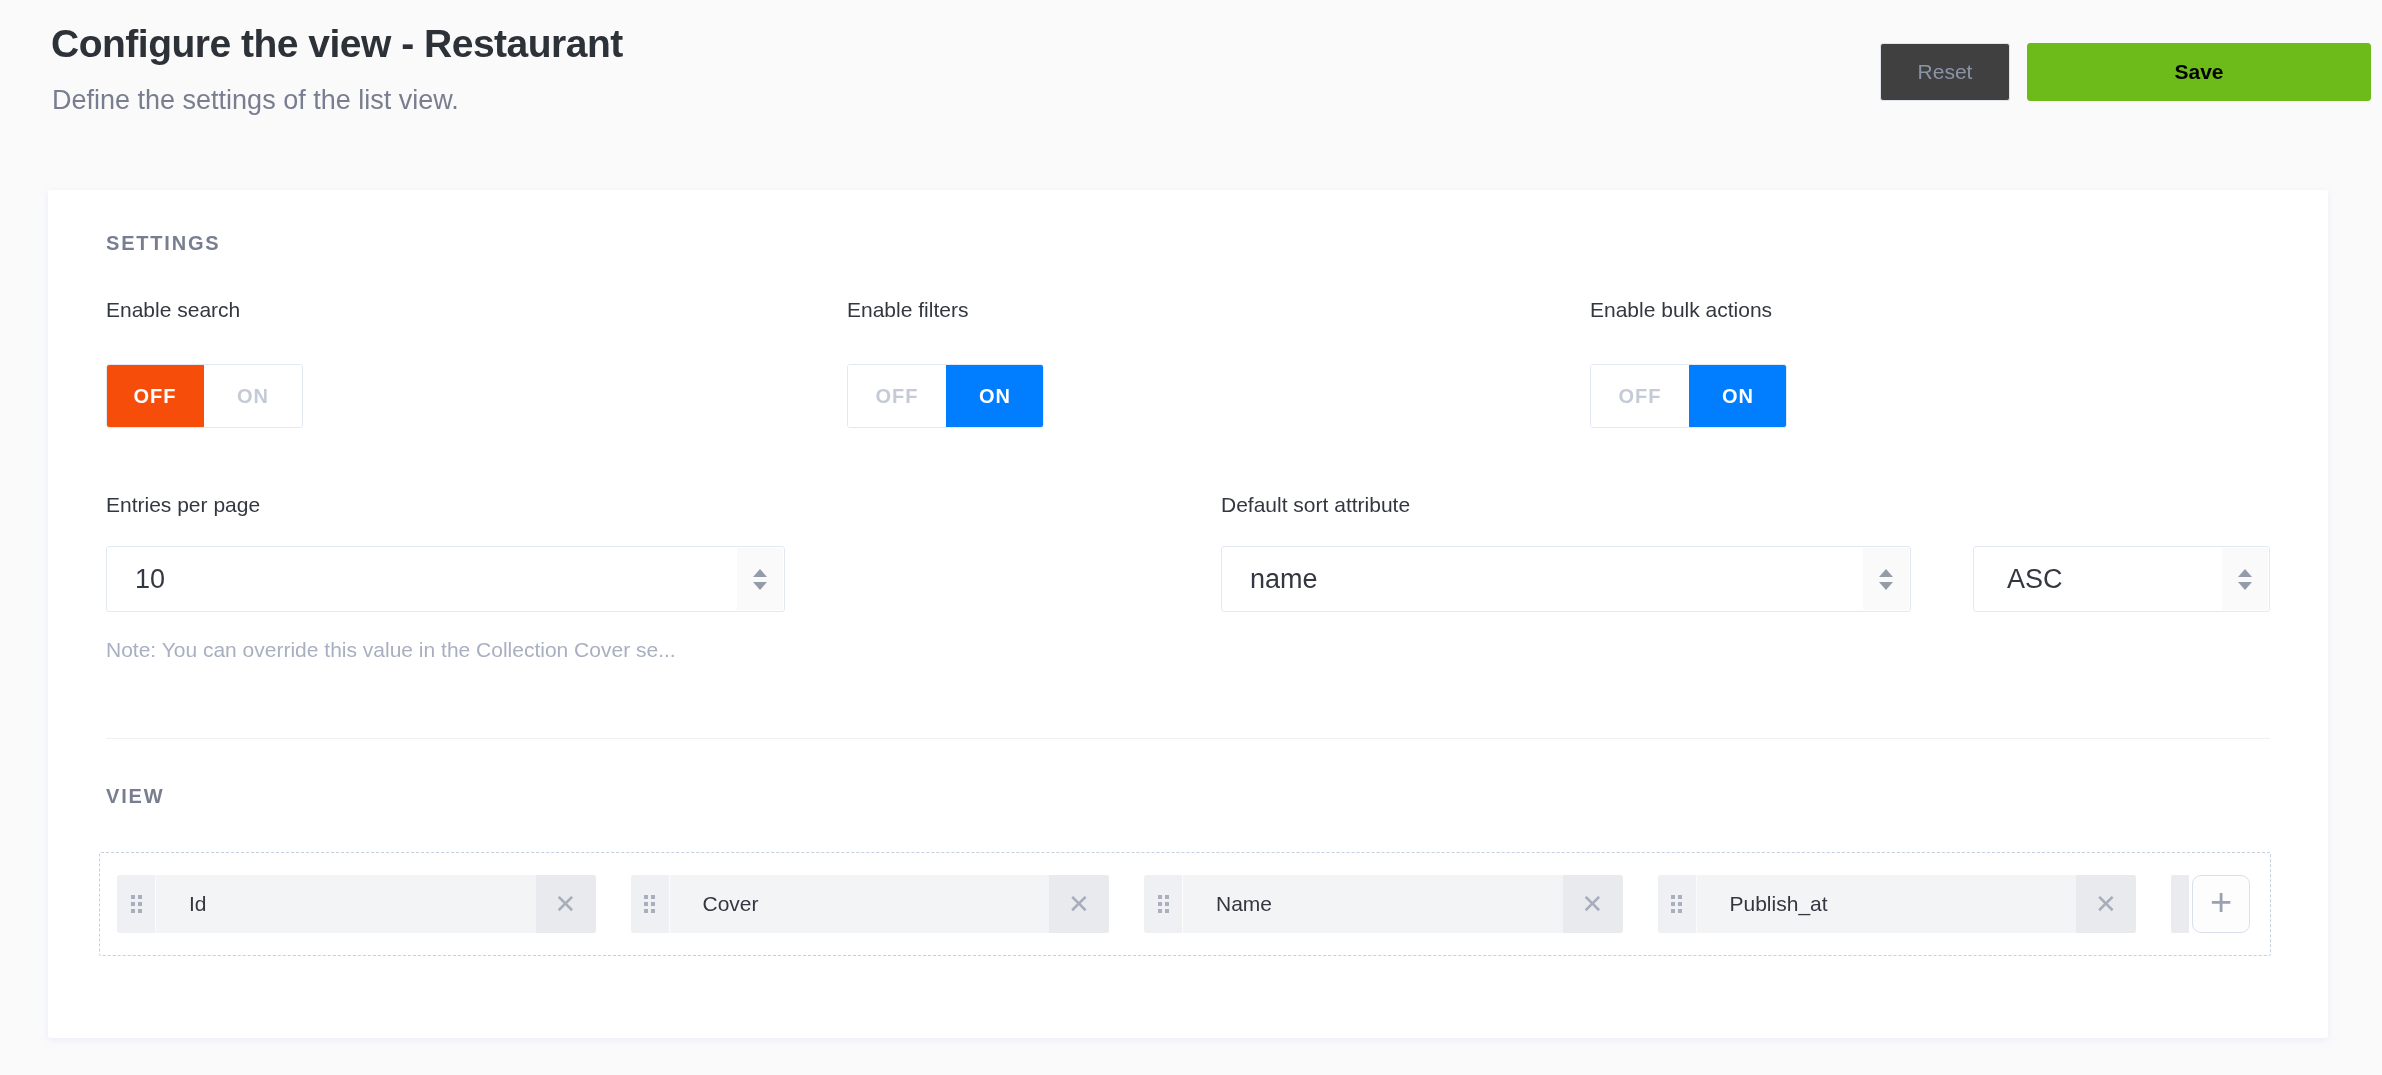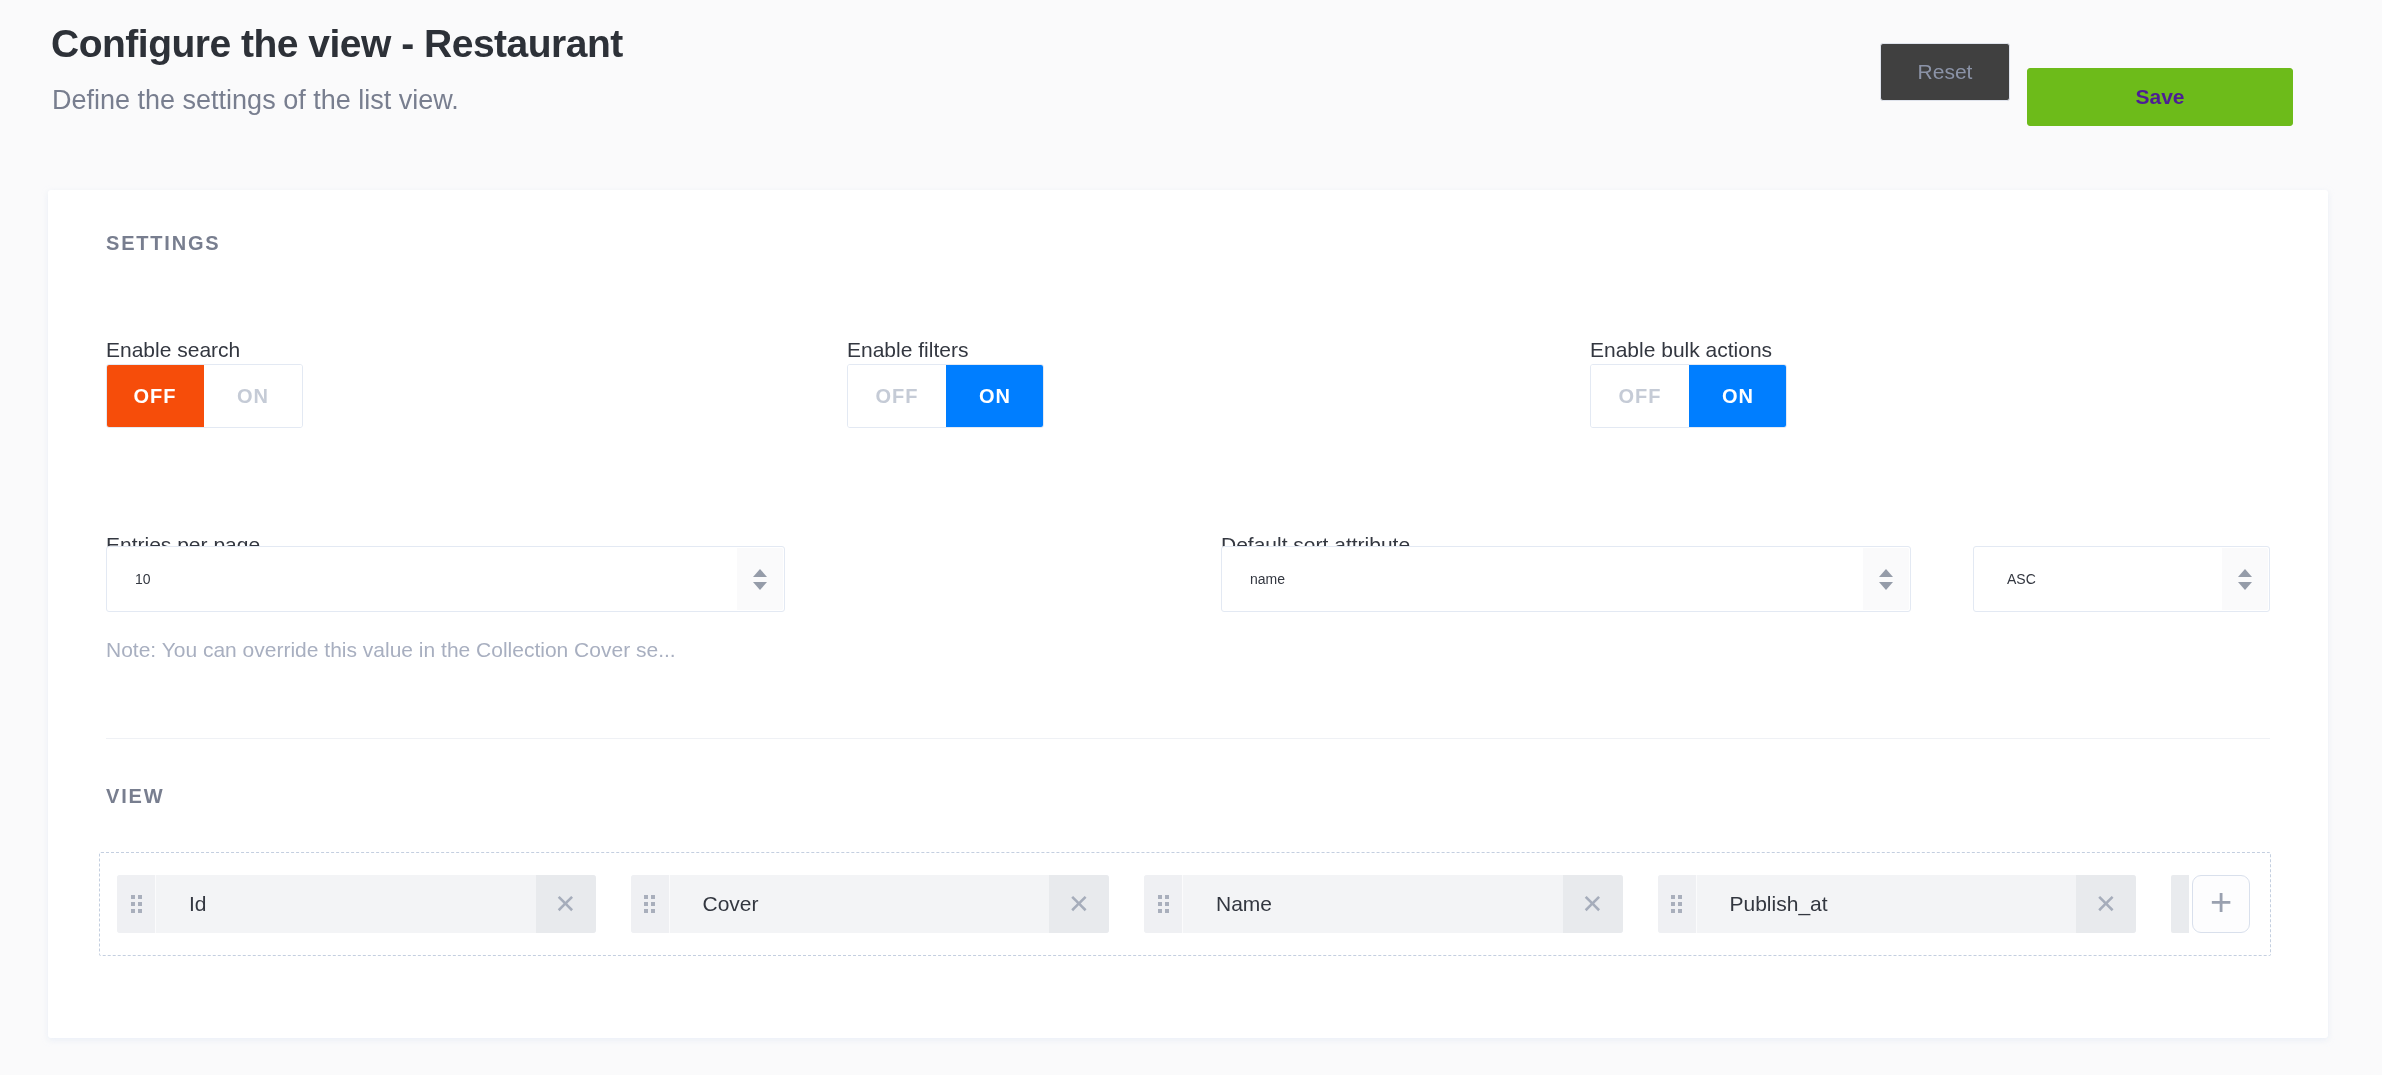--- a/index.html
+++ b/index.html
@@ -20,38 +20,38 @@
     position:absolute;left:52px;top:85px;
     font-size:27px;color:#787e8f;
   }
   .btn-reset{
     position:absolute;left:1880px;top:43px;width:130px;height:58px;
     box-sizing:border-box;background:#404040;border:1px solid #dfe3ec;
     border-radius:3px;color:#8b93a7;font-size:21px;
     display:flex;align-items:center;justify-content:center;cursor:pointer;
   }
   .btn-save{
-    position:absolute;left:2027px;top:43px;width:266px;height:58px;
+    position:absolute;left:2027px;top:43px;width:344px;height:58px;
     box-sizing:border-box;background:#6dbb1a;border:1px solid #6dbb1a;
-    border-radius:3px;color:#4c1d95;font-size:21px;font-weight:700;
-    display:flex;align-items:center;justify-content:center;cursor:pointer;margin-top:25px;
+    border-radius:3px;color:#000000;font-size:21px;font-weight:700;
+    display:flex;align-items:center;justify-content:center;cursor:pointer;
   }
   
   .card{
     position:absolute;left:48px;top:190px;width:2280px;height:848px;
     background:#ffffff;border-radius:3px;
     box-shadow:0 2px 6px rgba(227,233,245,0.7);
   }
   .section-title{
     position:absolute;font-size:20px;font-weight:700;color:#787e8f;
     letter-spacing:1.8px;
   }
   #settings-title{left:58px;top:42px;}
   #view-title{left:58px;top:595px;}
-  .field-label{position:absolute;font-size:21px;color:#333740;margin-top:40px;}
+  .field-label{position:absolute;font-size:21px;color:#333740;}
   
   .lbl-c1{left:58px;top:108px;}
   .lbl-c2{left:799px;top:108px;}
   .lbl-c3{left:1542px;top:108px;}
   .toggle{
     position:absolute;top:174px;width:197px;height:64px;box-sizing:border-box;
     display:flex;border:1px solid #e3e9f3;border-radius:3px;overflow:hidden;
     background:#ffffff;
   }
   .tg-c1{left:58px;}
@@ -64,21 +64,21 @@
   }
   .toggle.off-active .half.off{background:#f64d0a;color:#ffffff;margin:-1px 0 -1px -1px;border-radius:3px 0 0 3px;}
   .toggle.on-active  .half.on {background:#007eff;color:#ffffff;margin:-1px -1px -1px 0;border-radius:0 3px 3px 0;}
   
   .lbl-entries{left:58px;top:303px;}
   .lbl-sort{left:1173px;top:303px;}
   .select{
     position:absolute;top:356px;height:66px;box-sizing:border-box;
     background:#ffffff;border:1px solid #e3e9f3;border-radius:3px;
     display:flex;align-items:center;padding-left:28px;
-    font-size:14px;color:#333740;cursor:pointer;
+    font-size:27px;color:#333740;cursor:pointer;
   }
   #select-entries{left:58px;width:679px;}
   #select-sort{left:1173px;width:690px;}
   #select-order{left:1925px;width:297px;padding-left:33px;}
   .spinner{
     position:absolute;right:1px;top:1px;bottom:1px;width:46px;
     background:#fafafb;border-radius:0 2px 2px 0;
     display:flex;flex-direction:column;align-items:center;justify-content:center;gap:5px;
   }
   .arr-up{width:0;height:0;border-left:7px solid transparent;border-right:7px solid transparent;border-bottom:8px solid #959ca9;}

